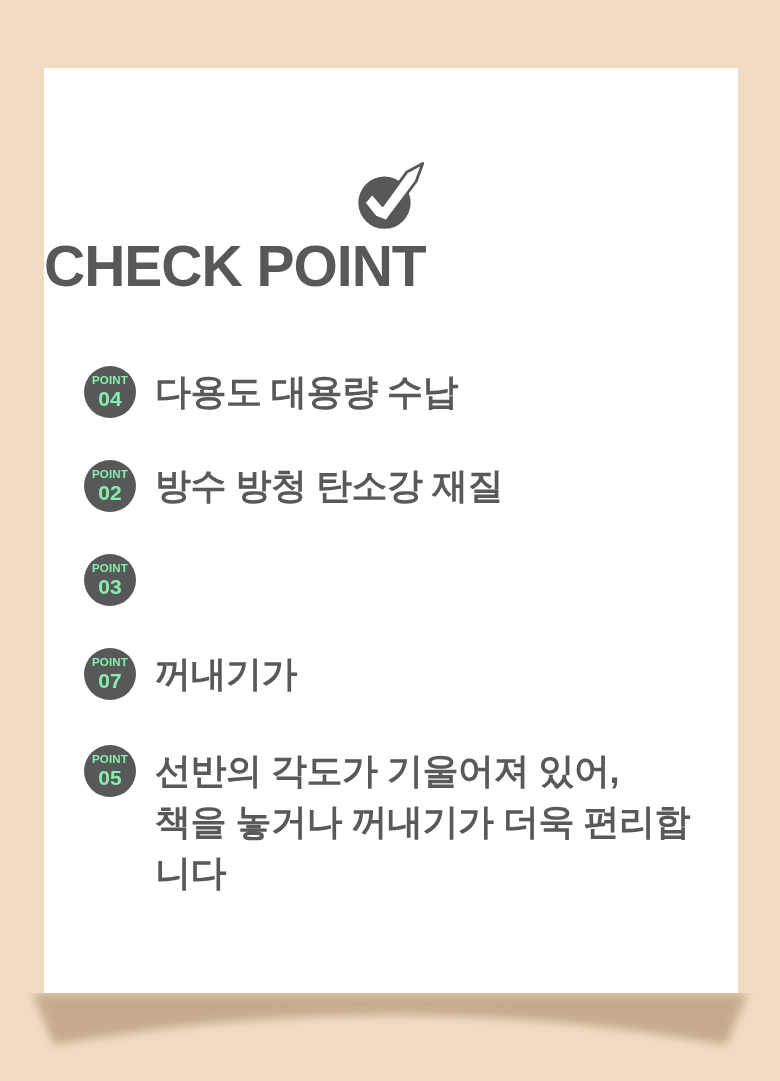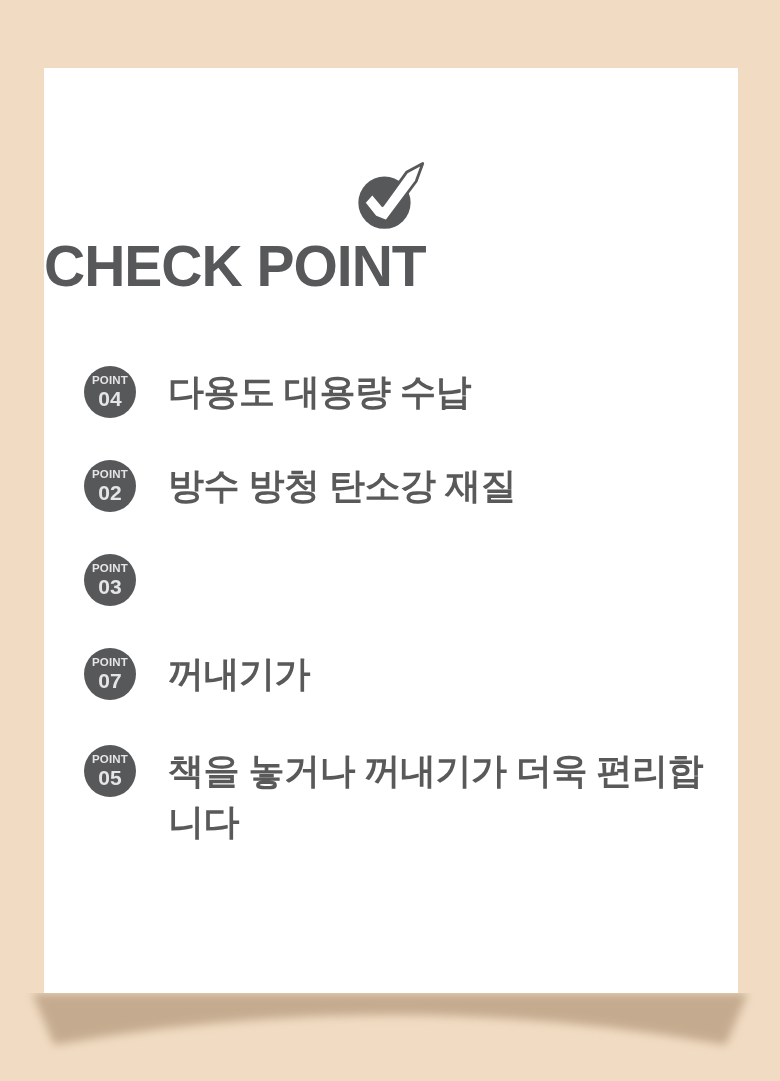--- a/index.html
+++ b/index.html
@@ -55,39 +55,39 @@
     align-items:flex-start;
     margin-bottom:42px;
   }
   .row:nth-child(4){margin-bottom:45px;}
   .row:last-child{margin-bottom:0;}
   .badge{
     flex:0 0 auto;
     width:52px; height:52px;
     border-radius:50%;
     background:var(--gray);
-    color:#e5e5e5;
+    color:#86efac;
     display:flex;
     flex-direction:column;
     align-items:center;
     justify-content:center;
     line-height:1;
   }
   .badge-word{
     font-size:11.5px;
     font-weight:bold;
     letter-spacing:0.2px;
   }
   .badge-num{
     font-size:21px;
     font-weight:bold;
     margin-top:1px;
   }
   .row-text{
-    margin-left:32px;
+    margin-left:19px;
     font-size:36px;
     font-weight:600;
     color:var(--textgray);
     line-height:51px;
     letter-spacing:-0.5px;
   }
   .row-text .line{display:block;}
 </style>
 </head>
 <body>
@@ -139,20 +139,21 @@
         <span class="line">꺼내기가</span>
       </div>
     </div>
 
     <div class="row">
       <div class="badge">
         <span class="badge-word">POINT</span>
         <span class="badge-num">05</span>
       </div>
       <div class="row-text">
+        <span class="line">선반의 각도가 기울어져 있어,</span>
         <span class="line">책을 놓거나 꺼내기가 더욱 편리합니다</span>
       </div>
     </div>
 
   </div>
 </div>
 
 <svg class="card-shadow" viewBox="0 0 780 88" xmlns="http://www.w3.org/2000/svg" aria-hidden="true">
   <defs>
     <filter id="soft" x="-20%" y="-50%" width="140%" height="220%">

